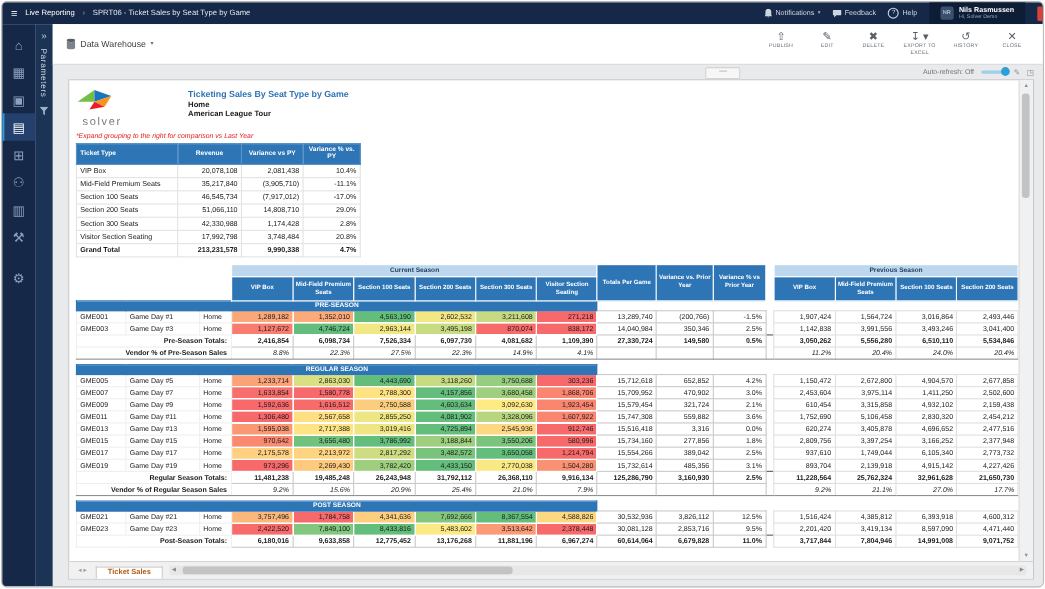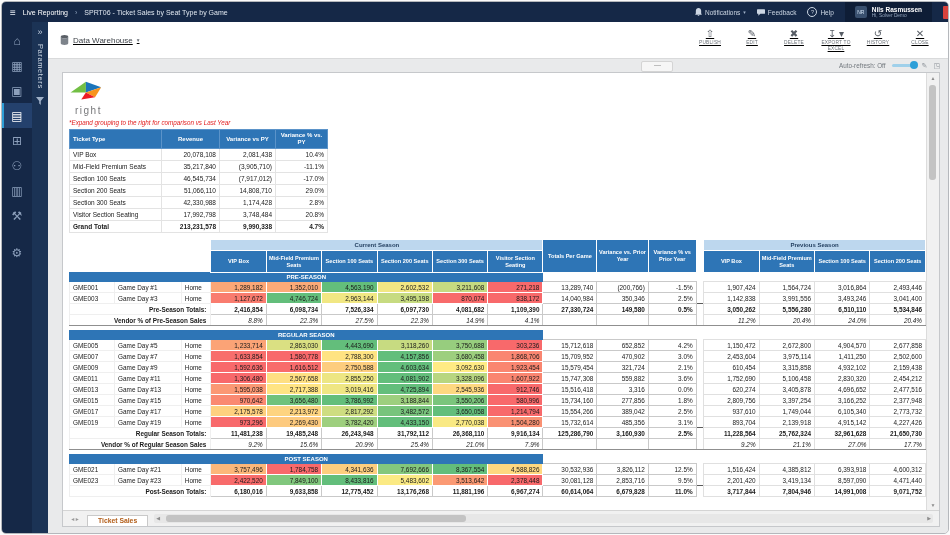--- a/index.html
+++ b/index.html
@@ -29,21 +29,21 @@
   .icon-item{width:100%;height:25px;display:flex;align-items:center;justify-content:center;color:#8da0bc;font-size:12px;cursor:pointer;}
   .icon-item.active{background:#24416d;color:#ffffff;box-shadow:inset 2px 0 0 #2d9fd8;}
   .icon-item.gear{margin-top:12px;}
   .paramstrip{width:16px;background:#1b3355;display:flex;flex-direction:column;align-items:center;padding-top:5px;flex-shrink:0;}
   .expand{color:#c3cfdf;font-size:9px;cursor:pointer;}
   .vert-label{writing-mode:vertical-rl;font-size:7.5px;color:#ccd6e2;letter-spacing:.6px;margin-top:7px;}
   .funnel{margin-top:8px;}
 
   
   .main{flex:1;display:flex;flex-direction:column;min-width:0;background:#e9eaeb;}
-  .toolbar{height:36px;background:#fff;border-bottom:1px solid #d9dadb;display:flex;align-items:center;padding:0 8px 0 12px;flex-shrink:0;text-decoration:underline;}
+  .toolbar{height:36px;background:#fff;border-bottom:1px solid #d9dadb;display:flex;align-items:center;padding:0 8px 0 12px;flex-shrink:0;}
   .source{display:flex;align-items:center;gap:4px;font-size:8px;color:#3a3f45;cursor:pointer;}
   .source .caret{font-size:5.5px;color:#6b7178;}
   .actions{margin-left:auto;display:flex;gap:2px;}
   .action{width:40px;display:flex;flex-direction:column;align-items:center;cursor:pointer;padding:2px 0;}
   .aicon{font-size:10px;color:#585e66;line-height:11px;}
   .albl{font-size:4.8px;color:#6a7077;letter-spacing:.2px;margin-top:1px;text-align:center;line-height:1.2;max-width:36px;}
   .paramsbar{height:22px;display:flex;align-items:center;gap:3px;padding:0 13px;font-size:8px;color:#2d7cb8;cursor:pointer;flex-shrink:0;}
   .paramsbar .caret{color:#2d7cb8;}
 
   
@@ -225,21 +225,26 @@
           <div class="sheet-body">
             <div class="sheet-content">
               <div class="report-head">
                 <div class="logo">
                   <svg width="46" height="22" viewBox="0 0 60 28">
                     <polygon points="2,16 22,2 22,16" fill="#72bf44"></polygon>
                     <polygon points="22,2 42,9 22,16" fill="#1b75bb"></polygon>
                     <polygon points="22,16 42,9 34,22" fill="#f7941d"></polygon>
                     <polygon points="22,16 34,22 16,25" fill="#ed1c24"></polygon>
                   </svg>
-                  <div class="logotext">right</div>
+                  <div class="logotext">solver</div>
+                </div>
+                <div class="titles">
+                  <div class="title">Ticketing Sales By Seat Type by Game</div>
+                  <div class="sub">Home</div>
+                  <div class="sub">American League Tour</div>
                 </div>
               </div>
               <div class="note">*Expand grouping to the right for comparison vs Last Year</div>
 
               <table class="summary">
                   <colgroup>
                     <col style="width: 92px;">
                     <col style="width: 58px;">
                     <col style="width: 56px;">
                     <col style="width: 52px;">

